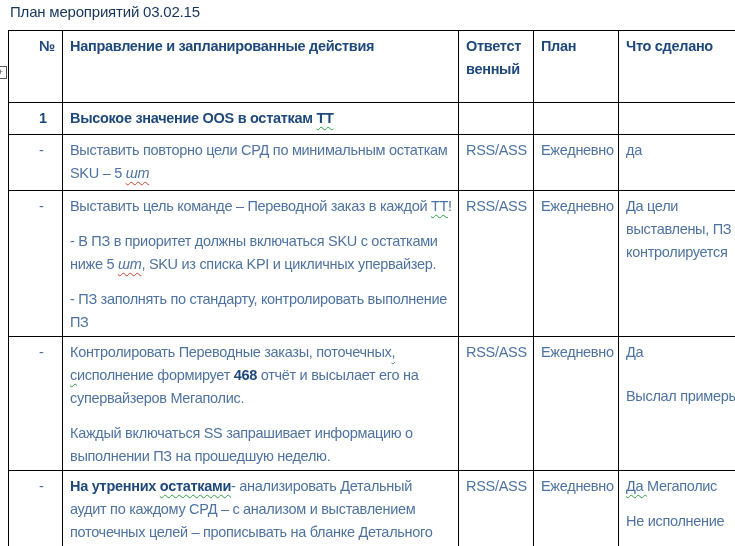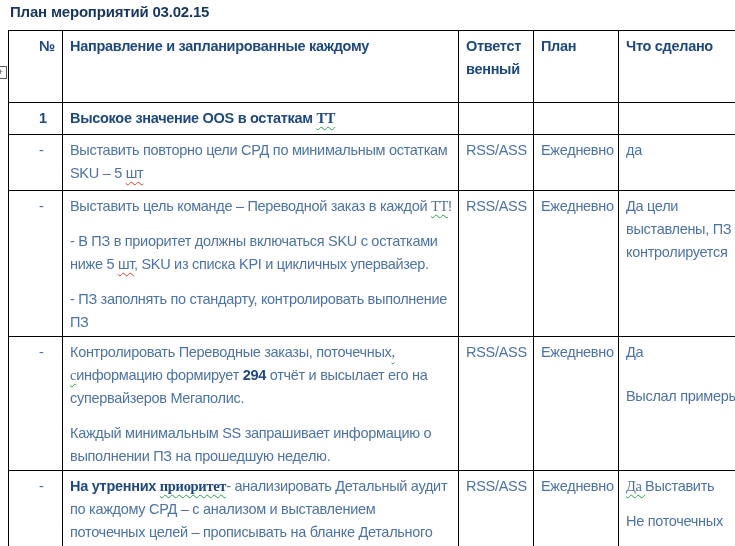--- a/index.html
+++ b/index.html
@@ -2,21 +2,21 @@
 <html lang="ru"><head>
 <meta charset="utf-8">
 <style>
   html,body{margin:0;padding:0;}
   body{
     width:735px;height:546px;overflow:hidden;background:#ffffff;position:relative;
     font-family:"Liberation Sans","DejaVu Sans",sans-serif;
   }
   .doc-title{
     position:absolute;left:10px;top:3px;
-    font-size:15px;font-weight:bold;color:#17365D;letter-spacing:-0.2px;
+    font-size:15px;font-weight:normal;color:#17365D;letter-spacing:-0.2px;
     white-space:nowrap;
   }
   .table-handle{
     position:absolute;left:-6px;top:66px;width:11px;height:11px;
     border:1px solid #5a5a5a;background:#fdfdfd;color:#5a5a5a;
     font-size:9px;line-height:10px;text-align:center;
   }
   .tbl-wrap{position:absolute;left:8px;top:30px;}
   table{
     border-collapse:collapse;table-layout:fixed;width:741px;
@@ -27,25 +27,25 @@
     padding:4px 6px 2px 7px;overflow:hidden;
   }
   td.c1{padding-left:30px;}
   .hdr{font-weight:bold;color:#1F497D;overflow-wrap:anywhere;}
   .b{font-weight:bold;color:#1F497D;}
   p{margin:0 0 12px 0;}
   p:last-child{margin-bottom:0;}
   p.gap-after{margin-bottom:21px;}
   .sqg{
     text-decoration-line:underline;text-decoration-style:wavy;
-    text-decoration-color:#2e9e4b;text-decoration-thickness:1px;text-underline-offset:3px;font-family:Liberation Serif, serif;
+    text-decoration-color:#2e9e4b;text-decoration-thickness:1px;text-underline-offset:3px;
   }
   .sqr{
     text-decoration-line:underline;text-decoration-style:wavy;
-    text-decoration-color:#d2402e;text-decoration-thickness:1px;text-underline-offset:3px;
+    text-decoration-color:#d2402e;text-decoration-thickness:1px;text-underline-offset:3px;font-style:italic;
   }
 </style>
 </head>
 <body>
 
 <div class="doc-title">План мероприятий 03.02.15</div>
 
 <div class="table-handle">+</div>
 
 <div class="tbl-wrap">
@@ -54,21 +54,21 @@
     <col style="width:54px">
         <col style="width:396px">
         <col style="width:75px">
         <col style="width:85px">
         <col style="width:131px">
   </colgroup>
 
   <tbody>
         <tr style="height:72px">
     <td class="hdr c1">№</td>
-    <td class="hdr">Направление  и запланированные каждому</td>
+    <td class="hdr">Направление  и запланированные действия</td>
     <td class="hdr">Ответственный</td>
     <td class="hdr">План</td>
     <td class="hdr">Что сделано</td>
   </tr>
 
   <tr style="height:32px">
     <td class="c1 b">1</td>
     <td>
       <p><span class="b">Высокое значение OOS в остаткам </span><span class="b sqg">ТТ</span></p>
     </td>
@@ -99,39 +99,39 @@
     <td>RSS/ASS</td>
     <td>Ежедневно</td>
     <td>
       <p><span>Да цели выставлены, ПЗ контролируется</span></p>
     </td>
   </tr>
 
   <tr style="height:128px">
     <td class="c1">-</td>
     <td>
-      <p><span>Контролировать Переводные заказы, поточечных</span><span class="sqg">,</span><span> </span><span class="sqg">с</span><span>информацию формирует </span><span class="b">294</span><span> отчёт и высылает его на супервайзеров Мегаполис.</span></p>
-      <p><span>Каждый минимальным SS запрашивает информацию о выполнении ПЗ на прошедшую неделю.</span></p>
+      <p><span>Контролировать Переводные заказы, поточечных</span><span class="sqg">,</span><span> </span><span class="sqg">с</span><span>исполнение формирует </span><span class="b">468</span><span> отчёт и высылает его на супервайзеров Мегаполис.</span></p>
+      <p><span>Каждый включаться SS запрашивает информацию о выполнении ПЗ на прошедшую неделю.</span></p>
     </td>
     <td>RSS/ASS</td>
     <td>Ежедневно</td>
     <td>
       <p class="gap-after"><span>Да</span></p>
       <p><span>Выслал примеры</span></p>
     </td>
   </tr>
 
   <tr style="height:77px">
     <td class="c1">-</td>
     <td>
-      <p><span class="b">На утренних </span><span class="b sqg">приоритет</span><span>- анализировать Детальный аудит по каждому СРД – с анализом и выставлением поточечных целей – прописывать на бланке Детального аудита</span></p>
+      <p><span class="b">На утренних </span><span class="b sqg">остатками</span><span>- анализировать Детальный аудит по каждому СРД – с анализом и выставлением поточечных целей – прописывать на бланке Детального аудита</span></p>
     </td>
     <td>RSS/ASS</td>
     <td>Ежедневно</td>
     <td>
-      <p><span class="sqg">Да </span><span>Выставить</span></p>
-      <p><span>Не поточечных</span></p>
+      <p><span class="sqg">Да </span><span>Мегаполис</span></p>
+      <p><span>Не исполнение</span></p>
     </td>
   </tr>
 
 </tbody>
     </table>
 </div>
 
 </body></html>

